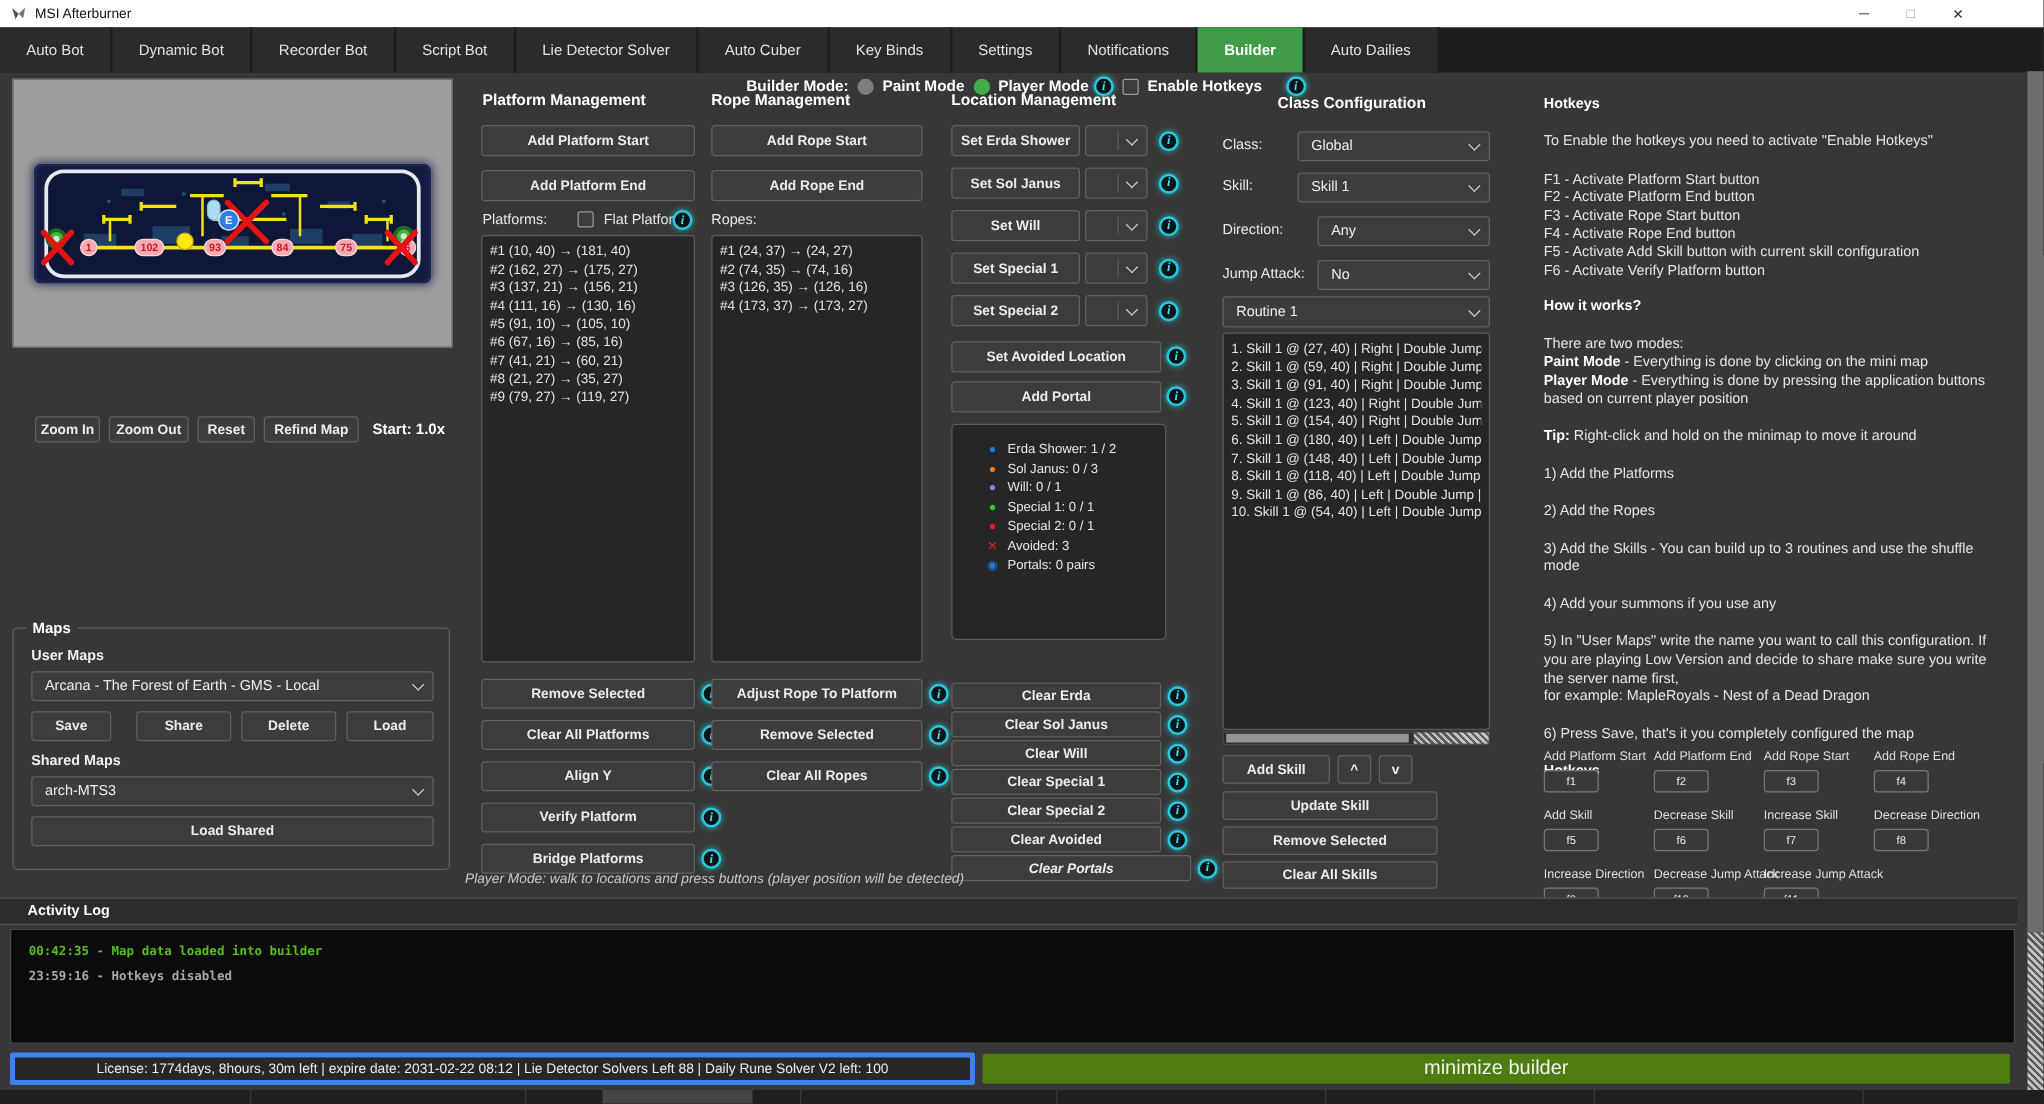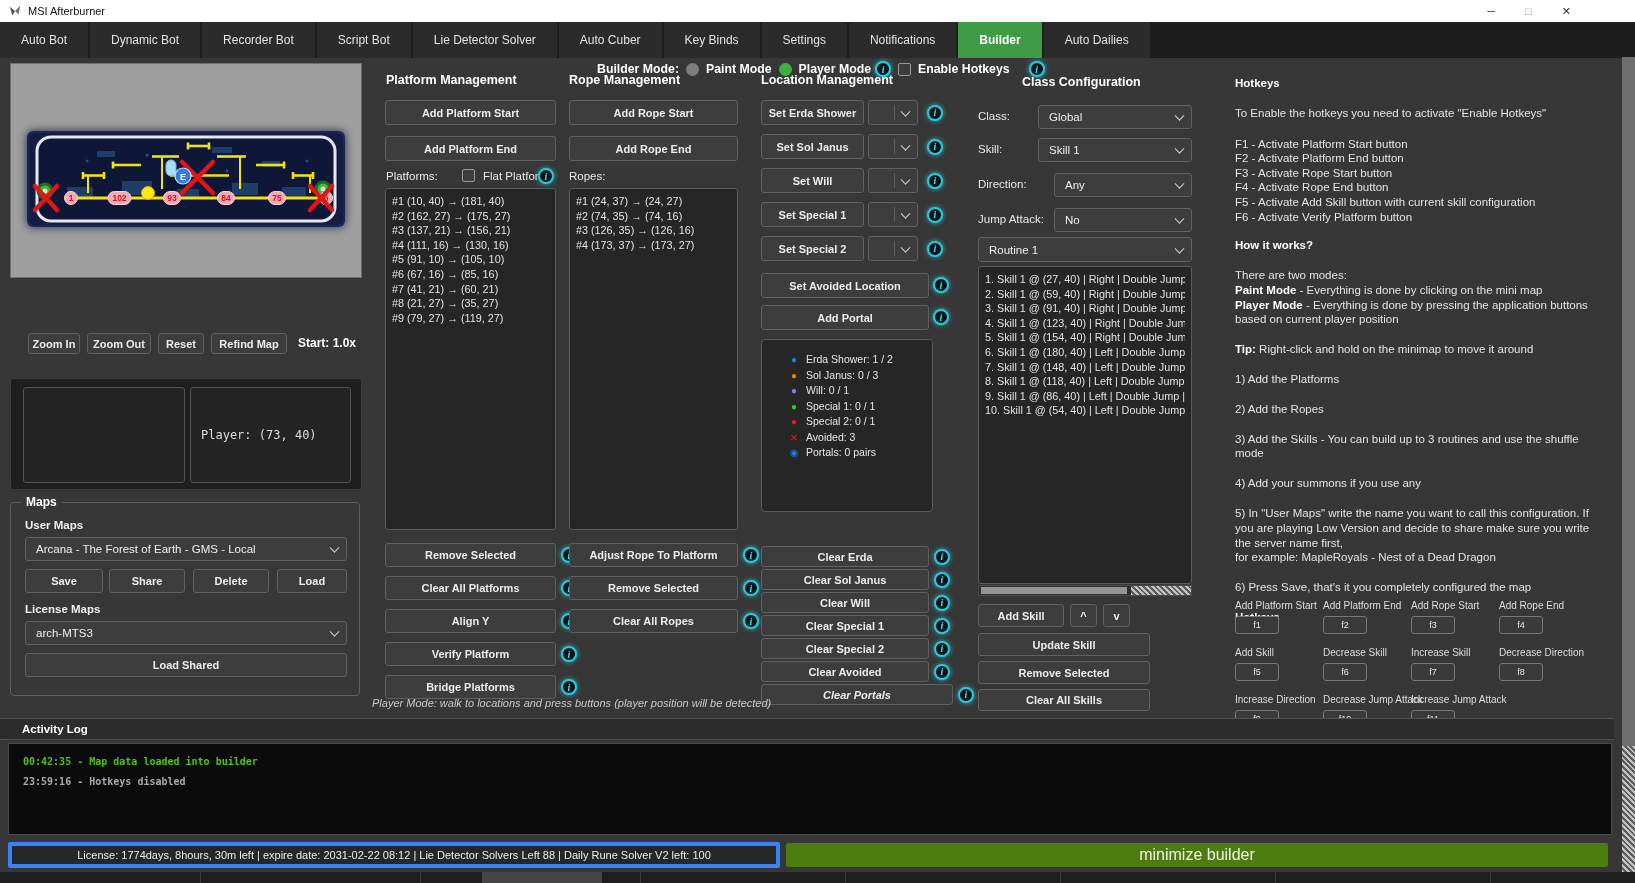--- a/index.html
+++ b/index.html
@@ -226,39 +226,33 @@
   </div>
 
   <div class="zoomrow">
     <div class="btn" style="width:52px;">Zoom In</div>
     <div class="btn" style="width:64px;">Zoom Out</div>
     <div class="btn" style="width:46px;">Reset</div>
     <div class="btn" style="width:76px;">Refind Map</div>
   </div>
   <div class="zoomlabel">Start: 1.0x</div>
 
-  <div class="playerpanel">
-    <div class="pbox" style="left:12px;width:162px;"></div>
-    <div class="pbox mono" style="left:179px;width:161px;">
-      <span>Player: (73, 40)</span>
-    </div>
-  </div>
 
   <div class="group" style="left:10px;top:502px;width:350px;height:194px;">
     <span class="group-label">Maps</span>
     <span class="sublabel" style="left:14px;top:16px;">User Maps</span>
     <div class="dd" style="position:absolute;left:14px;top:34px;width:322px;height:24px;">
       <span>Arcana - The Forest of Earth - GMS - Local</span>
         <span class="chev"></span>
     </div>
-    <div class="btn" style="position:absolute;left:14px;top:66px;width:78px;height:24px;">Save</div>
+    <div class="btn" style="position:absolute;left:14px;top:66px;width:64px;height:24px;">Save</div>
     <div class="btn" style="position:absolute;left:98px;top:66px;width:76px;height:24px;">Share</div>
     <div class="btn" style="position:absolute;left:182px;top:66px;width:76px;height:24px;">Delete</div>
     <div class="btn" style="position:absolute;left:266px;top:66px;width:70px;height:24px;">Load</div>
-    <span class="sublabel" style="left:14px;top:100px;">License Maps</span>
+    <span class="sublabel" style="left:14px;top:100px;">Shared Maps</span>
     <div class="dd" style="position:absolute;left:14px;top:118px;width:322px;height:24px;">
       <span>arch-MTS3</span>
         <span class="chev"></span>
     </div>
     <div class="btn" style="position:absolute;left:14px;top:150px;width:322px;height:24px;">Load Shared</div>
   </div>
 
   <div class="hdr" style="left:386px;top:73px;">Platform Management</div>
   <div class="btn" style="position:absolute;left:385px;top:100px;width:171px;height:25px;">Add Platform Start</div>
   <div class="btn" style="position:absolute;left:385px;top:136px;width:171px;height:25px;">Add Platform End</div>

